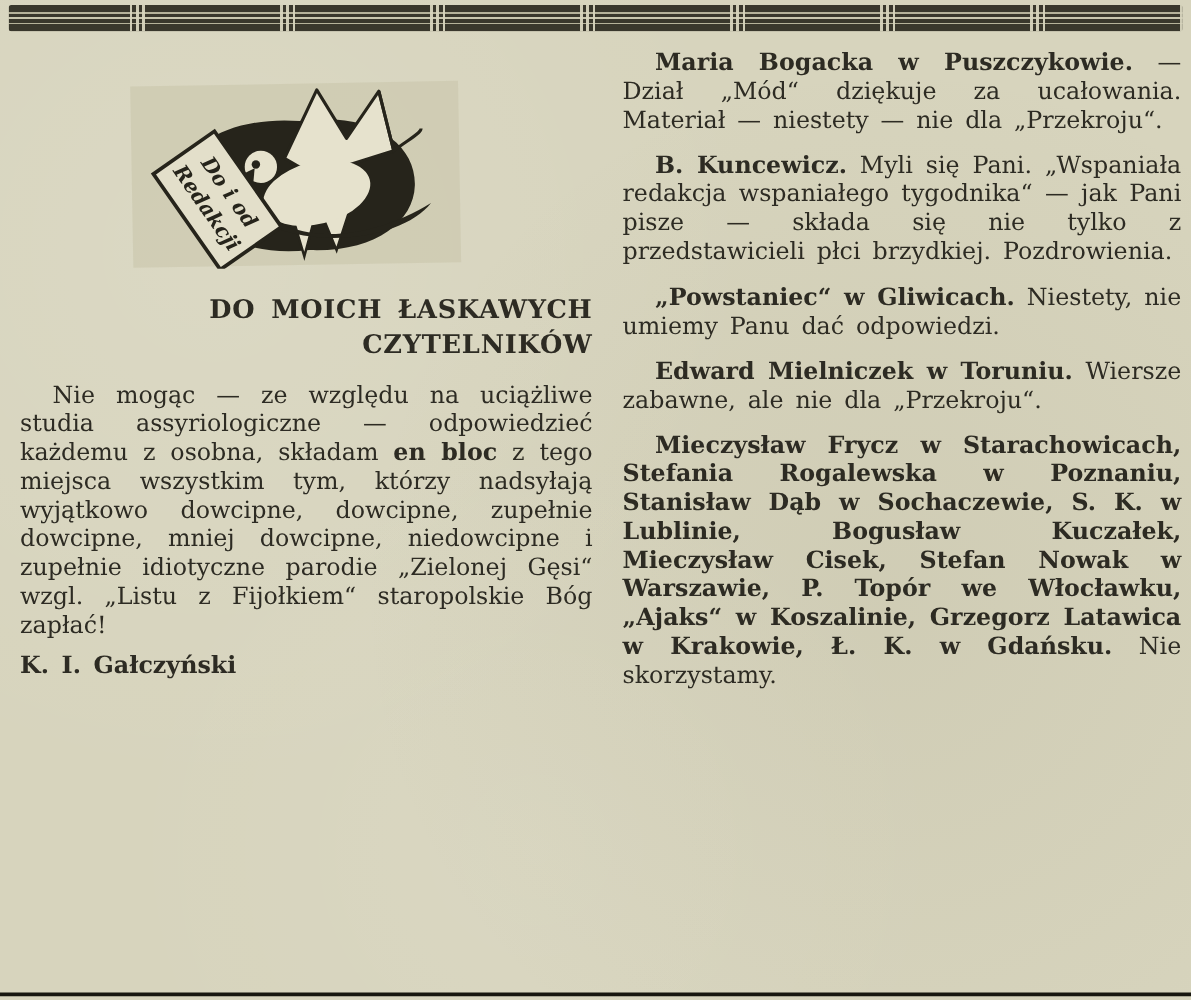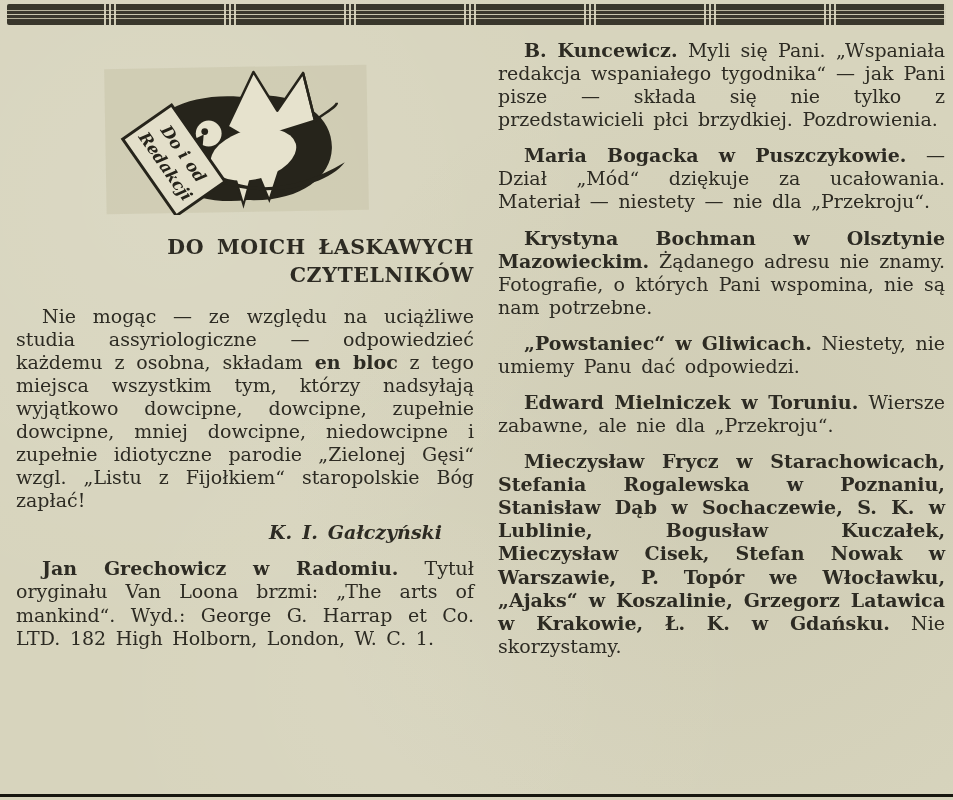--- a/index.html
+++ b/index.html
@@ -43,21 +43,21 @@
   .heading{
     text-align:right;font-weight:bold;font-size:20.5px;line-height:1.38;
     letter-spacing:.6px;word-spacing:5px;margin:0 0 15px 0;
   }
 
   .para{
     font-size:19px;line-height:1.215;text-align:justify;
     text-indent:26px;margin:0 0 13px 0;word-spacing:3.5px;
   }
   .para .b{font-weight:bold;}
-  .para.right{text-align:right;text-indent:0;padding-right:32px;margin-top:-4px;font-style:italic;}
+  .para.right{text-indent:0;padding-right:32px;margin-top:-4px;}
 
   .bottom-rule{position:absolute;left:0;bottom:3px;width:100%;height:3px;background:#17160f;}
 </style>
 </head>
 <body>
 
 <div class="ornament-rule"></div>
 
 <div class="columns">
 
@@ -91,29 +91,27 @@
     </svg>
 
     <div class="heading">
       <div>DO MOICH ŁASKAWYCH</div>
       <div>CZYTELNIKÓW</div>
     </div>
 
     <div>
         <p class="para"><span>Nie mogąc — ze względu na uciążliwe studia assyriologiczne — odpowiedzieć każdemu z osobna, składam </span><span class="b">en bloc</span><span> z tego miejsca wszystkim tym, którzy nadsyłają wyjątkowo dowcipne, dowcipne, zupełnie dowcipne, mniej dowcipne, niedowcipne i zupełnie idiotyczne parodie „Zielonej Gęsi“ wzgl. „Listu z Fijołkiem“ staropolskie Bóg zapłać!</span></p>
         <p class="para right"><span class="b">K. I. Gałczyński</span></p>
-        <p class="para"><span class="b">Jan Grechowicz w Radomiu.</span><span> Tytuł oryginału Van Loona brzmi: „The arts of mankind“. Wyd.: George G. Harrap et Co. LTD. 182 High Holborn, London, W. C. 1.</span></p>
       </div>
   </div>
 
   <div class="col-right">
     <div>
+        <p class="para"><span class="b">Maria Bogacka w Puszczykowie.</span><span> — Dział „Mód“ dziękuje za ucałowania. Materiał — niestety — nie dla „Przekroju“.</span></p>
         <p class="para"><span class="b">B. Kuncewicz.</span><span> Myli się Pani. „Wspaniała redakcja wspaniałego tygodnika“ — jak Pani pisze — składa się nie tylko z przedstawicieli płci brzydkiej. Pozdrowienia.</span></p>
-        <p class="para"><span class="b">Maria Bogacka w Puszczykowie.</span><span> — Dział „Mód“ dziękuje za ucałowania. Materiał — niestety — nie dla „Przekroju“.</span></p>
-        <p class="para"><span class="b">Krystyna Bochman w Olsztynie Mazowieckim.</span><span> Żądanego adresu nie znamy. Fotografie, o których Pani wspomina, nie są nam potrzebne.</span></p>
         <p class="para"><span class="b">„Powstaniec“ w Gliwicach.</span><span> Niestety, nie umiemy Panu dać odpowiedzi.</span></p>
         <p class="para"><span class="b">Edward Mielniczek w Toruniu.</span><span> Wiersze zabawne, ale nie dla „Przekroju“.</span></p>
         <p class="para"><span class="b">Mieczysław Frycz w Starachowicach, Stefania Rogalewska w Poznaniu, Stanisław Dąb w Sochaczewie, S. K. w Lublinie, Bogusław Kuczałek, Mieczysław Cisek, Stefan Nowak w Warszawie, P. Topór we Włocławku, „Ajaks“ w Koszalinie, Grzegorz Latawica w Krakowie, Ł. K. w Gdańsku.</span><span> Nie skorzystamy.</span></p>
       </div>
   </div>
 
 </div>
 
 <div class="bottom-rule"></div>
 

